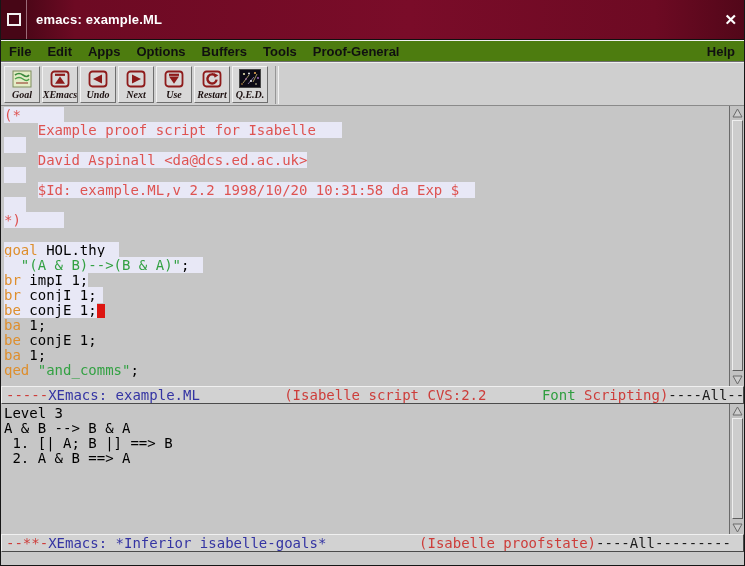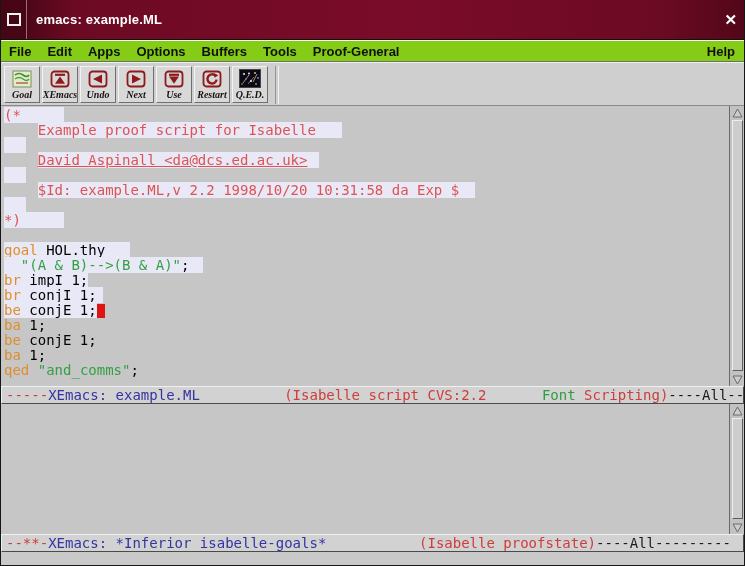--- a/index.html
+++ b/index.html
@@ -13,21 +13,21 @@
   .titlebar{height:40px;box-sizing:border-box;display:flex;align-items:center;
     background:linear-gradient(90deg,#3c0512 0%,var(--titlebar) 10%,#7a0c29 55%,var(--titlebar) 88%,#520719 100%);
     border-bottom:1px solid #101010;}
   .title-iconbox{width:25px;height:100%;display:flex;align-items:center;justify-content:center;
     background:var(--titlebar_dark);border-right:1px solid #9a6b78;}
   .title-icon{width:10px;height:9px;border:2px solid #f2f2f2;background:transparent;}
   .title-text{color:#ffffff;font:bold 13px "Liberation Sans",sans-serif;padding-left:9px;letter-spacing:.2px;flex:1;}
   .close-btn{color:#ffffff;font:bold 15px "Liberation Sans",sans-serif;padding:0 7px;cursor:default;}
   
   .menubar{height:22px;box-sizing:border-box;display:flex;align-items:center;
-    background:#84cc16;border-bottom:1px solid #6e6e6e;border-top:1px solid #f0f0f0;
+    background:#4d7c0f;border-bottom:1px solid #6e6e6e;border-top:1px solid #f0f0f0;
     font:bold 13px "Liberation Sans",sans-serif;color:#101010;}
   .menu-item{padding:0 8px;height:100%;display:flex;align-items:center;}
   .menu-help{margin-left:auto;padding:16px 9px;}
   
   .toolbar{height:44px;box-sizing:border-box;background:#cfcfcf;display:flex;align-items:flex-start;
     padding:3px 0 0 3px;border-bottom:1px solid #8a8a8a;border-top:1px solid #efefef;}
   .tb-btn{width:36px;height:37px;box-sizing:border-box;margin-right:2px;background:#d8d8d8;
     border:1px solid;border-color:#f2f2f2 #6e6e6e #6e6e6e #f2f2f2;
     display:flex;flex-direction:column;align-items:center;justify-content:flex-start;padding-top:1px;}
   .tb-icon{height:21px;display:flex;align-items:center;justify-content:center;}
@@ -167,27 +167,27 @@
       <div class="tb-label">Q.E.D.</div>
     </div>
     <div class="tb-sep"></div>
   </div>
 
   <div class="buffer buffer-script">
     <div class="buffer-text">
         <div class="line"><span class="cm hl" style="padding-right: 43px;">(*</span></div>
         <div class="line"><span class="pl">    </span><span class="cm hl" style="padding-right: 26px;">Example proof script for Isabelle</span></div>
         <div class="line"><span class="pl hl" style="padding-right: 22px;"></span></div>
-        <div class="line"><span class="pl">    </span><span class="cm hl" style="padding-right: 12px; text-decoration: underline;">David Aspinall &lt;da@dcs.ed.ac.uk&gt;</span></div>
+        <div class="line"><span class="pl">    </span><span class="cm hl" style="padding-right: 0;">David Aspinall &lt;da@dcs.ed.ac.uk&gt;</span></div>
         <div class="line"><span class="pl hl" style="padding-right: 22px;"></span></div>
         <div class="line"><span class="pl">    </span><span class="cm hl" style="padding-right: 16px;">$Id: example.ML,v 2.2 1998/10/20 10:31:58 da Exp $</span></div>
         <div class="line"><span class="pl hl" style="padding-right: 22px;"></span></div>
         <div class="line"><span class="cm hl" style="padding-right: 43px;">*)</span></div>
         <div class="line"></div>
-        <div class="line"><span class="kw hl">goal</span><span class="pl hl" style="padding-right: 25px;"> HOL.thy</span></div>
+        <div class="line"><span class="kw hl">goal</span><span class="pl hl" style="padding-right: 14px;"> HOL.thy</span></div>
         <div class="line"><span class="pl hl">  </span><span class="str hl">"(A &amp; B)--&gt;(B &amp; A)"</span><span class="pl hl" style="padding-right: 14px;">;</span></div>
         <div class="line"><span class="kw hl">br</span><span class="pl hl" style=""> impI 1;</span></div>
         <div class="line"><span class="kw hl">br</span><span class="pl hl" style="padding-right: 6px;"> conjI 1;</span></div>
         <div class="line"><span class="kw hl">be</span><span class="pl hl"> conjE 1;</span><span class="cursor"></span></div>
         <div class="line"><span class="kw">ba</span><span class="pl"> 1;</span></div>
         <div class="line"><span class="kw">be</span><span class="pl"> conjE 1;</span></div>
         <div class="line"><span class="kw">ba</span><span class="pl"> 1;</span></div>
         <div class="line"><span class="kw">qed</span><span class="pl"> </span><span class="str">"and_comms"</span><span class="pl">;</span></div>
       </div>
     <div class="vscroll">
@@ -201,20 +201,26 @@
         <svg width="11" height="10">
             <polygon points="1,1 10,1 5.5,9" fill="#cdcdcd" stroke="#6a6a6a"></polygon>
           </svg>
       </div>
     </div>
   </div>
 
   <div class="modeline"><span class="ml-red">-----</span><span class="ml-navy">XEmacs: example.ML</span><span class="ml-dark">          </span><span class="ml-red">(Isabelle script CVS:2.2 </span><span class="ml-green">Font</span><span class="ml-red"> Scripting)</span><span class="ml-dark">----All---------</span></div>
 
   <div class="buffer buffer-goals">
+    <div class="buffer-text">
+        <div class="line">Level 3</div>
+        <div class="line">A &amp; B --&gt; B &amp; A</div>
+        <div class="line"> 1. [| A; B |] ==&gt; B</div>
+        <div class="line"> 2. A &amp; B ==&gt; A</div>
+      </div>
     <div class="vscroll">
       <div class="vs-arrow up">
         <svg width="11" height="10">
             <polygon points="5.5,1 10,9 1,9" fill="#cdcdcd" stroke="#6a6a6a"></polygon>
           </svg>
       </div>
       <div class="vs-thumb"></div>
       <div class="vs-arrow down">
         <svg width="11" height="10">
             <polygon points="1,1 10,1 5.5,9" fill="#cdcdcd" stroke="#6a6a6a"></polygon>

